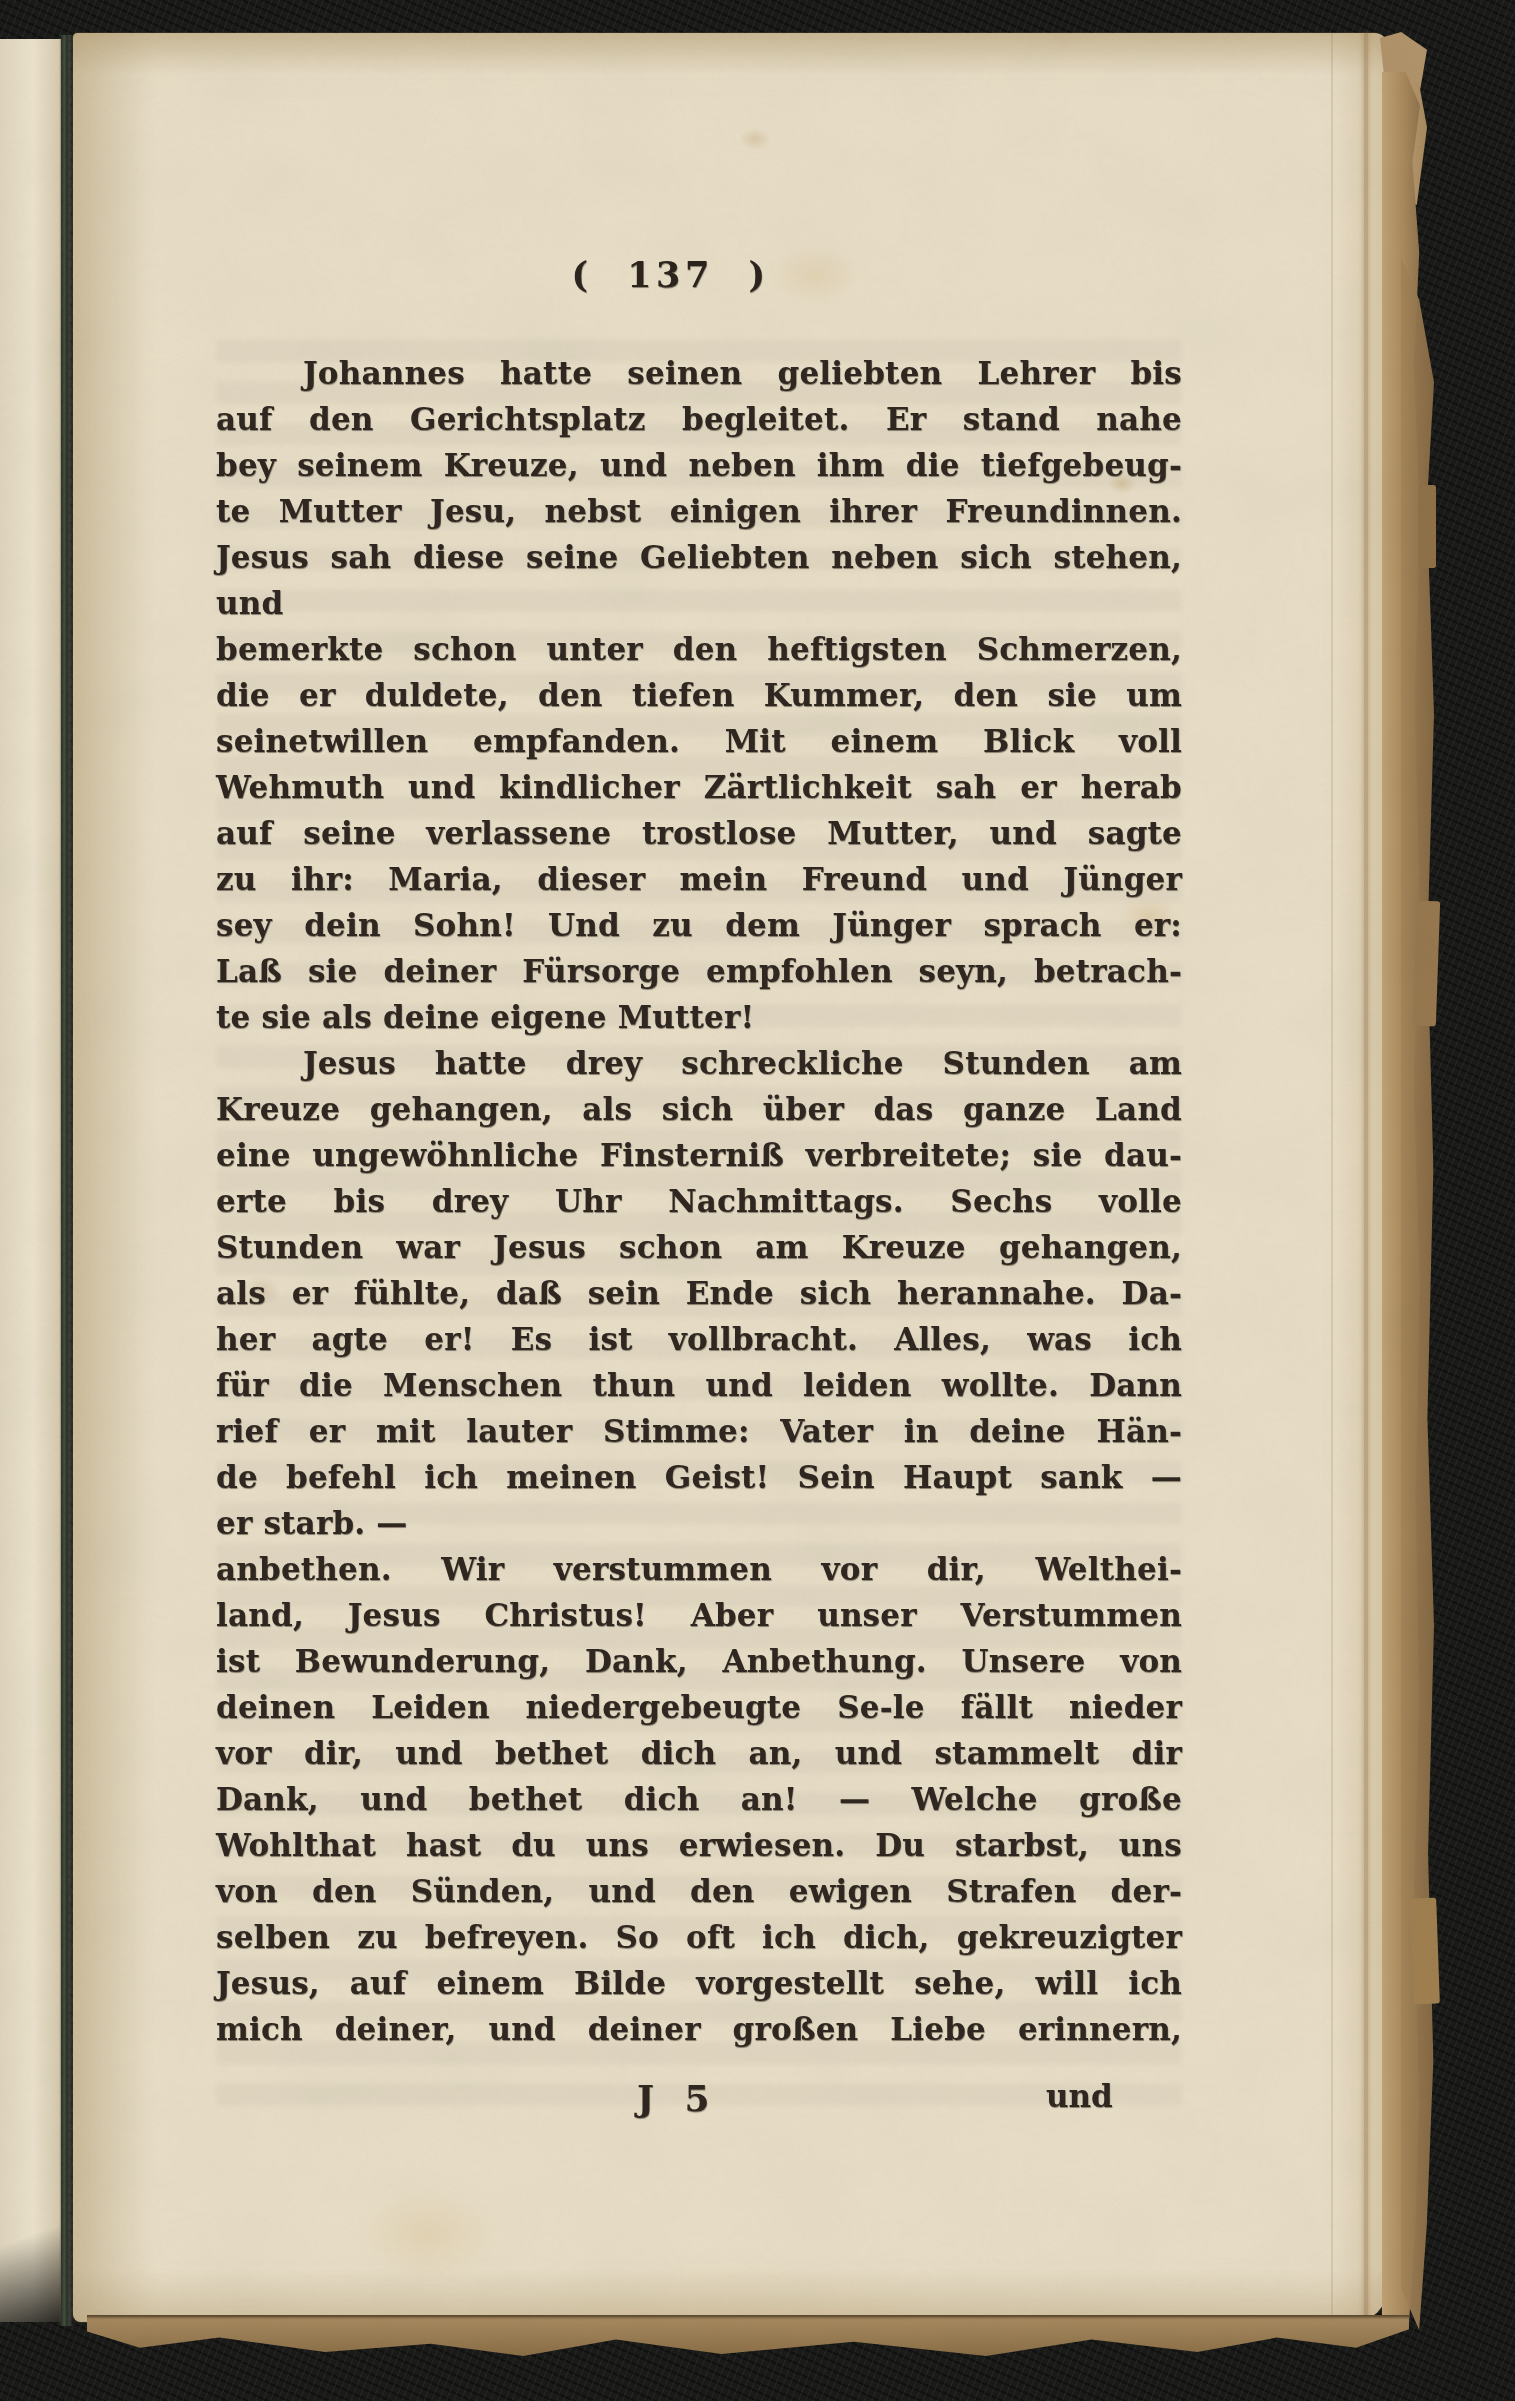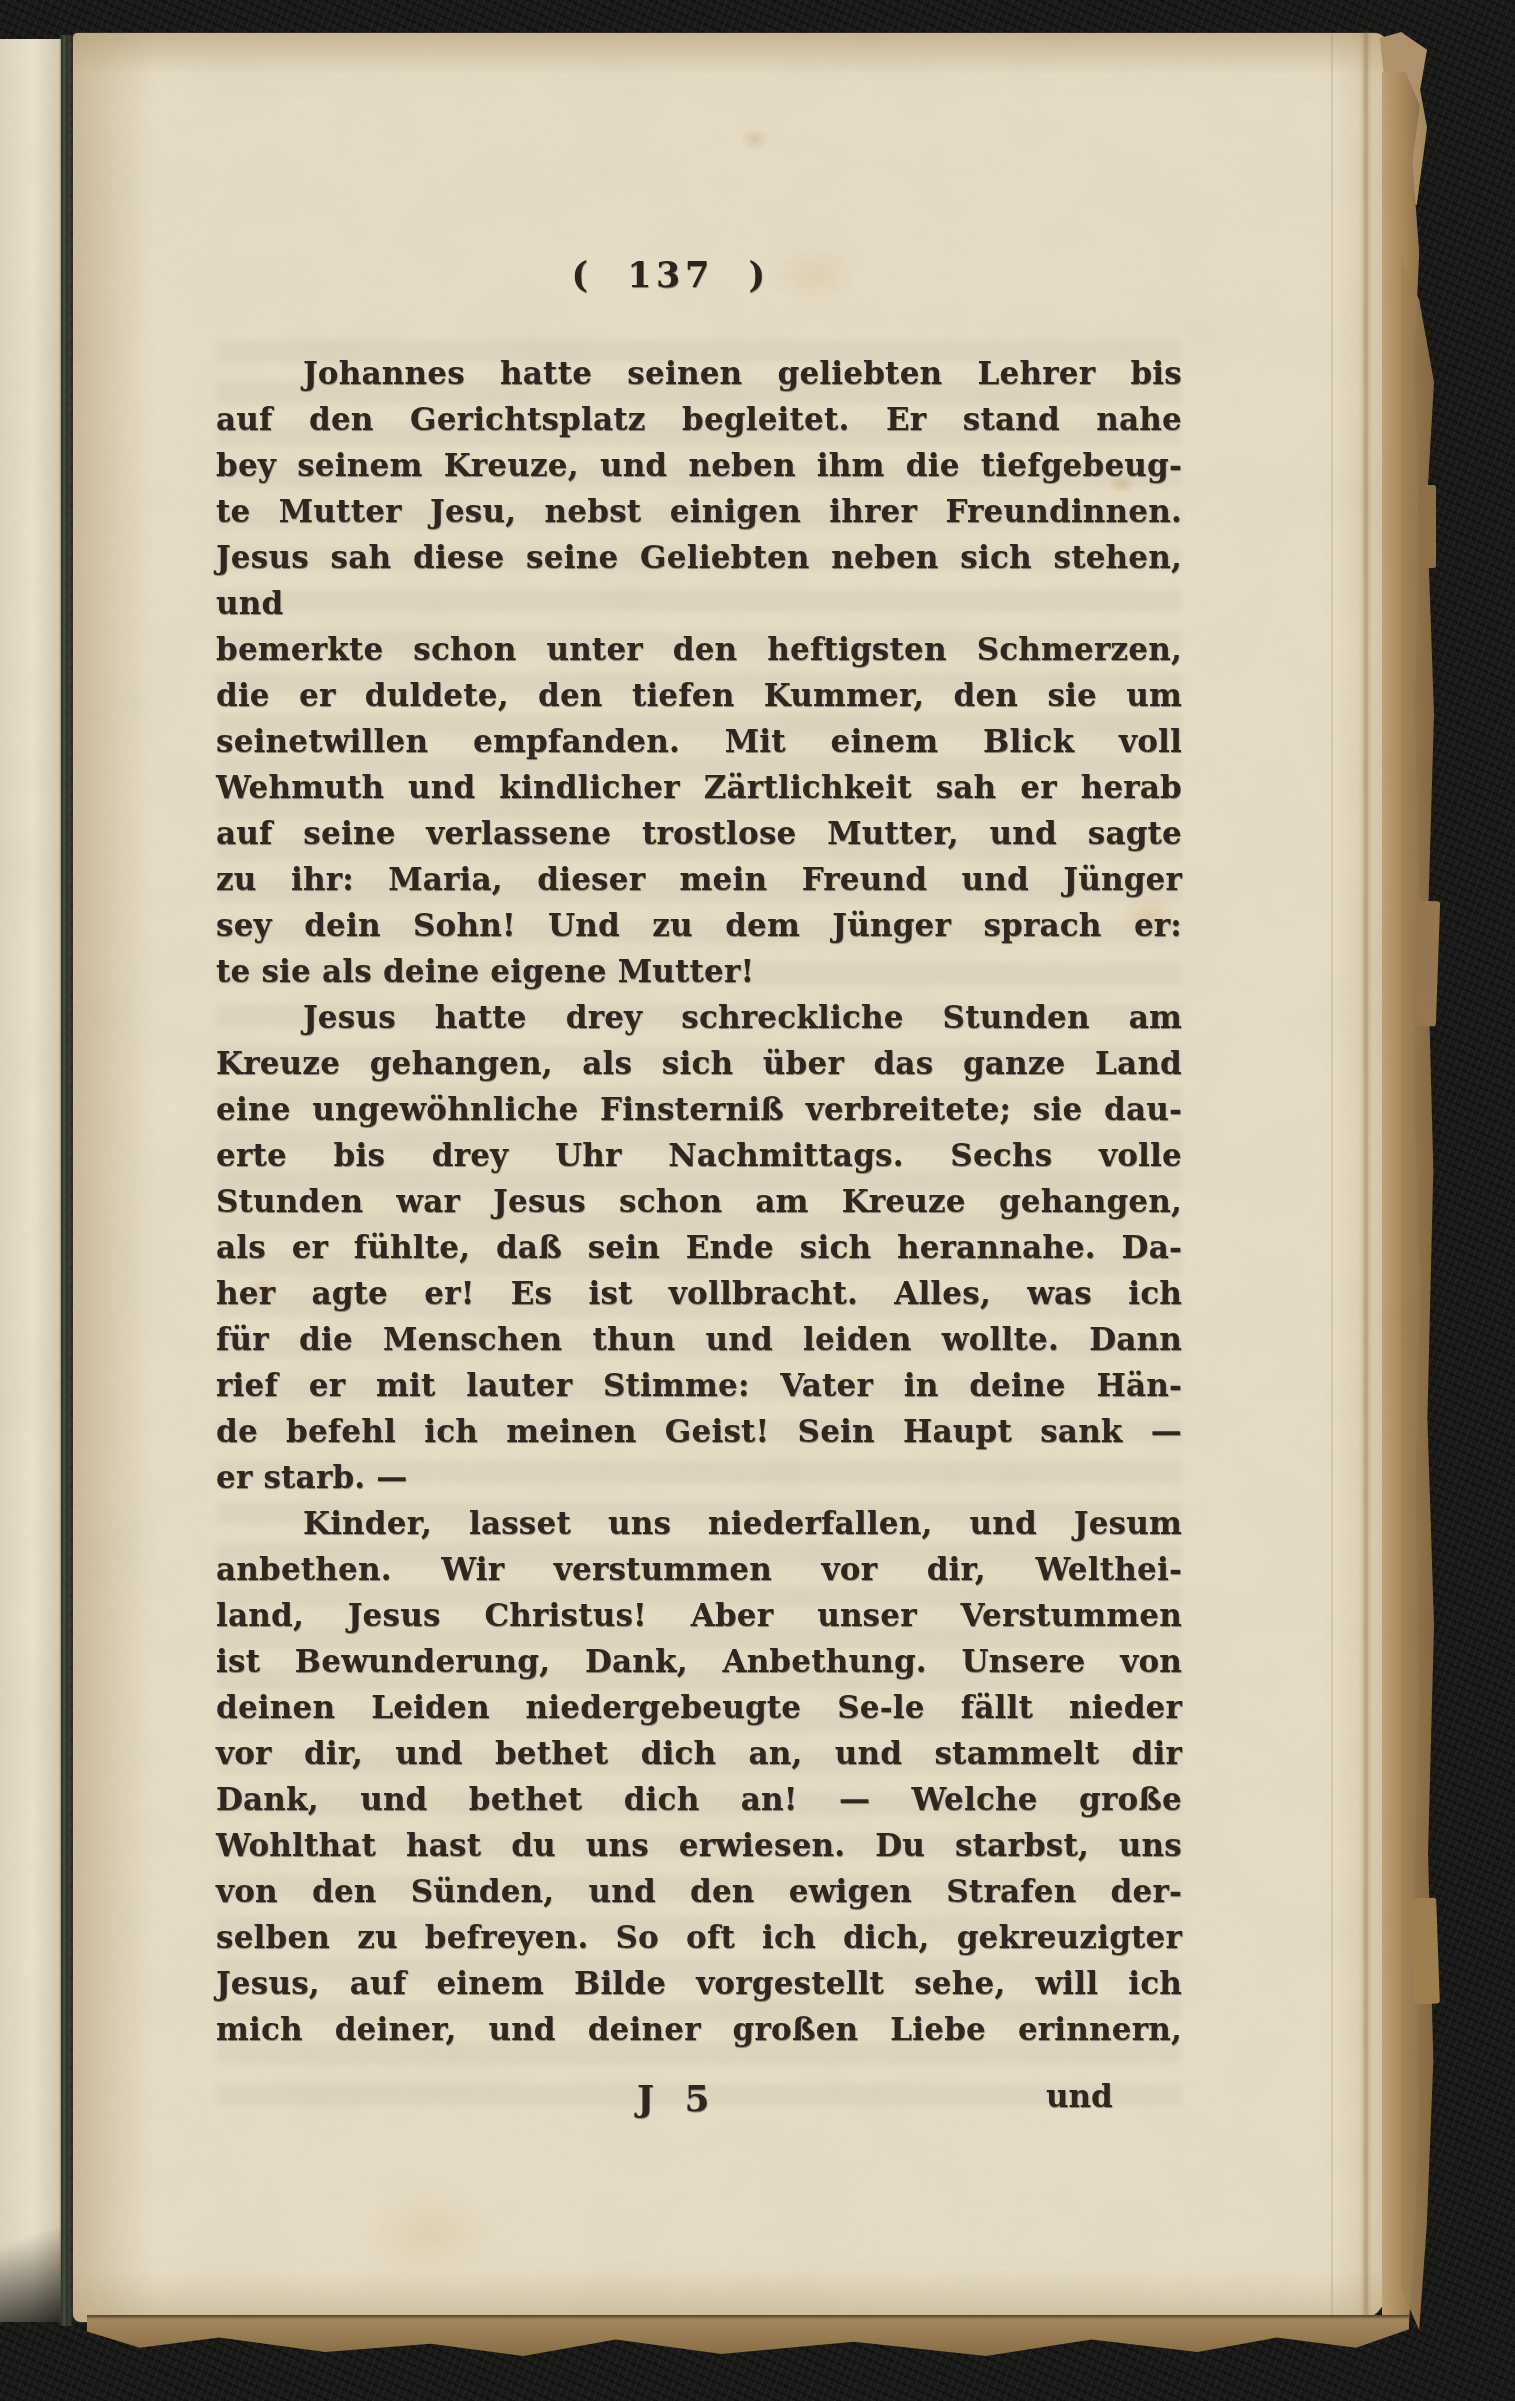--- a/index.html
+++ b/index.html
@@ -129,33 +129,33 @@
         <div class="line">bey seinem Kreuze, und neben ihm die tiefgebeug-</div>
         <div class="line">te Mutter Jesu, nebst einigen ihrer Freundinnen.</div>
         <div class="line">Jesus sah diese seine Geliebten neben sich stehen, und</div>
         <div class="line">bemerkte schon unter den heftigsten Schmerzen,</div>
         <div class="line">die er duldete, den tiefen Kummer, den sie um</div>
         <div class="line">seinetwillen empfanden. Mit einem Blick voll</div>
         <div class="line">Wehmuth und kindlicher Zärtlichkeit sah er herab</div>
         <div class="line">auf seine verlassene trostlose Mutter, und sagte</div>
         <div class="line">zu ihr: Maria, dieser mein Freund und Jünger</div>
         <div class="line">sey dein Sohn! Und zu dem Jünger sprach er:</div>
+        <div class="line">Laß sie deiner Fürsorge empfohlen seyn, betrach-</div>
         <div class="line short">te sie als deine eigene Mutter!</div>
         <div class="line indent">Jesus hatte drey schreckliche Stunden am</div>
         <div class="line">Kreuze gehangen, als sich über das ganze Land</div>
         <div class="line">eine ungewöhnliche Finsterniß verbreitete; sie dau-</div>
         <div class="line">erte bis drey Uhr Nachmittags. Sechs volle</div>
         <div class="line">Stunden war Jesus schon am Kreuze gehangen,</div>
         <div class="line">als er fühlte, daß sein Ende sich herannahe. Da-</div>
         <div class="line">her agte er! Es ist vollbracht. Alles, was ich</div>
         <div class="line">für die Menschen thun und leiden wollte. Dann</div>
         <div class="line">rief er mit lauter Stimme: Vater in deine Hän-</div>
         <div class="line">de befehl ich meinen Geist! Sein Haupt sank —</div>
         <div class="line short">er starb. —</div>
-        <div class="line indent">Kinder, lasset uns niederfallen, und Jesum</div>
         <div class="line">anbethen. Wir verstummen vor dir, Welthei-</div>
         <div class="line">land, Jesus Christus! Aber unser Verstummen</div>
         <div class="line">ist Bewunderung, Dank, Anbethung. Unsere von</div>
         <div class="line">deinen Leiden niedergebeugte Se-le fällt nieder</div>
         <div class="line">vor dir, und bethet dich an, und stammelt dir</div>
         <div class="line">Dank, und bethet dich an! — Welche große</div>
         <div class="line">Wohlthat hast du uns erwiesen. Du starbst, uns</div>
         <div class="line">von den Sünden, und den ewigen Strafen der-</div>
         <div class="line">selben zu befreyen. So oft ich dich, gekreuzigter</div>
         <div class="line">Jesus, auf einem Bilde vorgestellt sehe, will ich</div>

